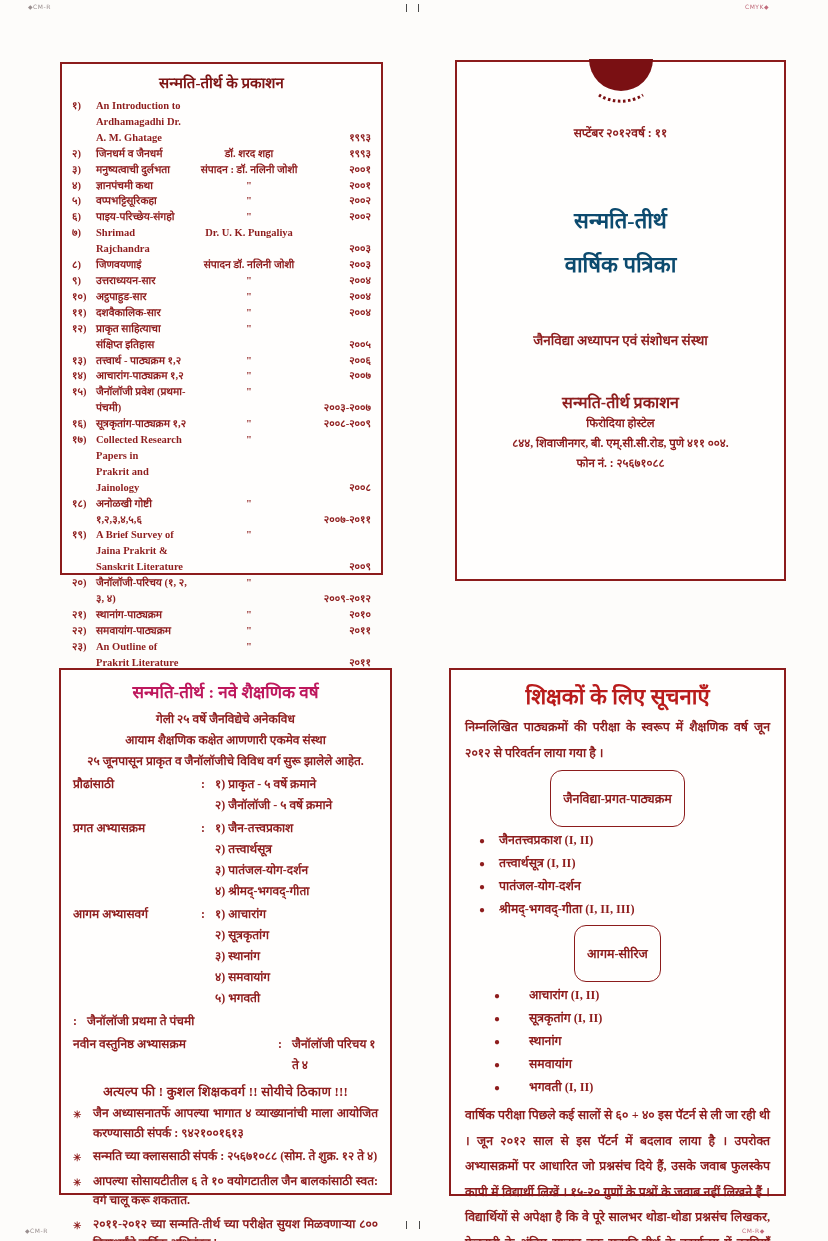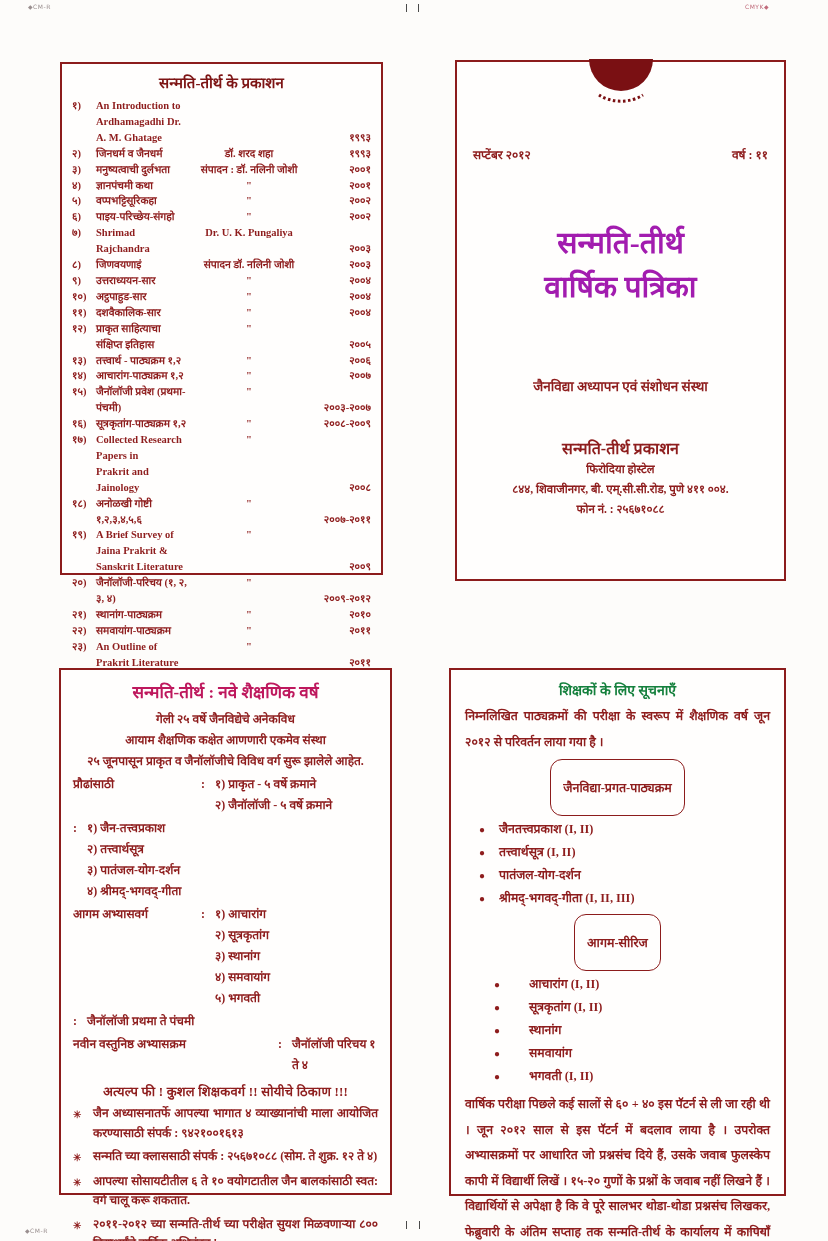--- a/index.html
+++ b/index.html
@@ -13,42 +13,42 @@
   #pub{left:60px;top:62px;width:323px;height:513px;padding:8px 10px 6px 10px;}
   .pub-title{text-align:center;font-weight:bold;font-size:15px;color:#7d1414;margin:0 0 6px 0;}
   .pub-row{display:flex;align-items:flex-start;font-size:10.5px;font-weight:bold;line-height:15.9px;}
   .pub-num{flex:0 0 24px;}
   .pub-name{flex:1 1 auto;padding-right:4px;}
   .pub-by{flex:0 0 112px;text-align:center;white-space:nowrap;}
   .pub-year{flex:0 0 66px;text-align:right;align-self:flex-end;}
   
   #cover{left:455px;top:60px;width:331px;height:521px;padding:0 16px;text-align:center;}
   .logo-wrap{position:absolute;left:50%;top:-3px;transform:translateX(-50%);}
-  .cover-meta{display:flex;justify-content:space-between;margin-top:84px;font-size:12px;font-weight:bold;}
-  .cover-big{font-size:30px;font-weight:bold;color:#a21caf;line-height:44px;margin-top:58px;}
+  .cover-meta{display:flex;justify-content:center;margin-top:62px;font-size:12px;font-weight:bold;}
+  .cover-big{font-size:22px;font-weight:bold;color:#0c4a6e;line-height:44px;margin-top:58px;}
   .special{width:210px;margin:42px auto 0 auto;border-top:2px solid #8c1c1c;border-bottom:2px solid #8c1c1c;
            padding:7px 0;font-size:16.5px;font-weight:bold;}
-  .institute{margin-top:68px;font-size:13.5px;font-weight:bold;}
+  .institute{margin-top:44px;font-size:13.5px;font-weight:bold;}
   .publisher{margin-top:42px;font-size:16px;font-weight:bold;}
   .addr{font-size:11.5px;font-weight:bold;line-height:20px;}
   
   #acad{left:59px;top:668px;width:333px;height:527px;padding:8px 12px;font-size:12px;}
   .acad-title{text-align:center;font-weight:bold;font-size:17px;color:#be185d;margin:2px 0 6px 0;}
   .acad-intro{text-align:center;font-weight:bold;font-size:12px;line-height:21px;}
   .grp{display:flex;margin-top:2px;font-weight:bold;line-height:21px;}
   .grp-label{flex:0 0 128px;}
   .grp.wide .grp-label{flex:0 0 205px;}
   .grp-colon{flex:0 0 14px;}
   .grp-items{flex:1 1 auto;}
   .highlight{font-weight:bold;font-size:13px;text-align:center;margin-top:6px;letter-spacing:.2px;}
   .note{display:flex;font-weight:bold;line-height:19.5px;margin-top:4px;text-align:justify;}
   .note-mark{flex:0 0 20px;font-size:10px;padding-top:1px;}
   
   #teach{left:449px;top:668px;width:337px;height:528px;padding:8px 14px;font-size:12.3px;}
-  .teach-title{text-align:center;font-weight:bold;font-size:14px;color:#15803d;margin:2px 0 4px 0;}
+  .teach-title{text-align:center;font-weight:bold;font-size:22px;color:#b91c1c;margin:2px 0 4px 0;}
   .teach-intro{font-weight:bold;text-align:justify;line-height:26px;}
   .pill{display:block;width:max-content;margin:4px auto 2px auto;border:1.5px solid #8c1c1c;border-radius:12px;
         padding:19px 12px;font-weight:bold;font-size:12.5px;}
   .bullets{margin:2px 0 0 0;}
   .bullet{display:flex;font-weight:bold;line-height:23px;}
   .bullet .dot{flex:0 0 34px;text-align:center;font-size:10px;}
   .bullets.indent .dot{flex:0 0 64px;}
   .teach-body{font-weight:bold;text-align:justify;line-height:25.6px;margin-top:4px;}
 </style>
 </head>
@@ -321,20 +321,21 @@
     <div id="acad-groups">
         <div class="grp">
           <div class="grp-label">प्रौढांसाठी</div>
           <div class="grp-colon">:</div>
           <div class="grp-items">
             <div>१) प्राकृत - ५ वर्षे क्रमाने</div>
             <div>२) जैनॉलॉजी - ५ वर्षे क्रमाने</div>
           </div>
         </div>
         <div class="grp">
+          <div class="grp-label">प्रगत अभ्यासक्रम</div>
           <div class="grp-colon">:</div>
           <div class="grp-items">
             <div>१) जैन-तत्त्वप्रकाश</div>
             <div>२) तत्त्वार्थसूत्र</div>
             <div>३) पातंजल-योग-दर्शन</div>
             <div>४) श्रीमद्-भगवद्-गीता</div>
           </div>
         </div>
         <div class="grp">
           <div class="grp-label">आगम अभ्यासवर्ग</div>

